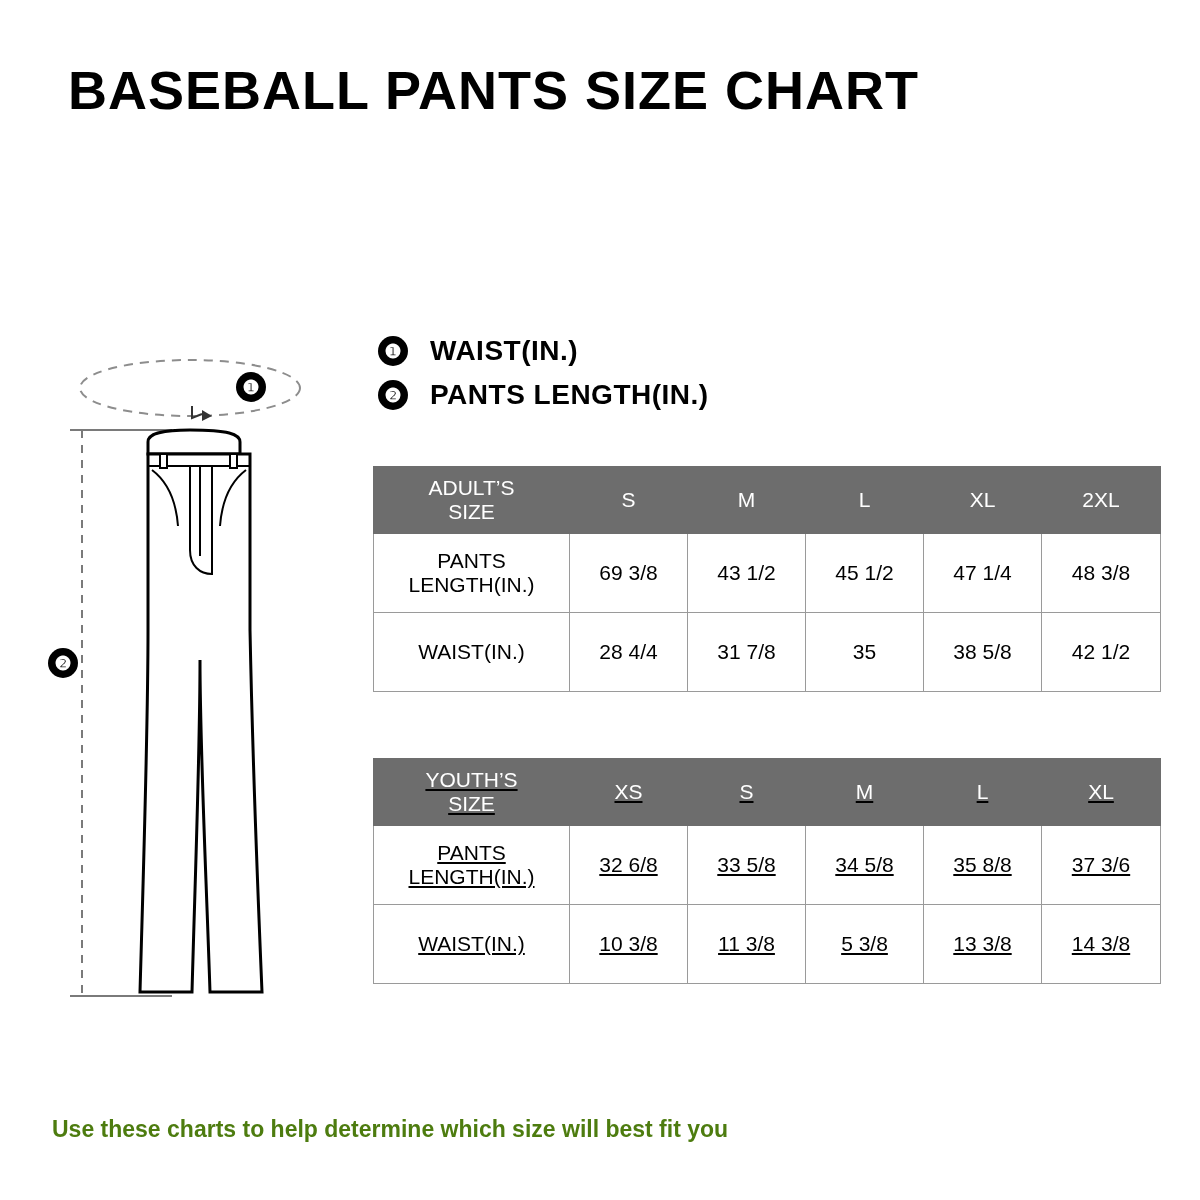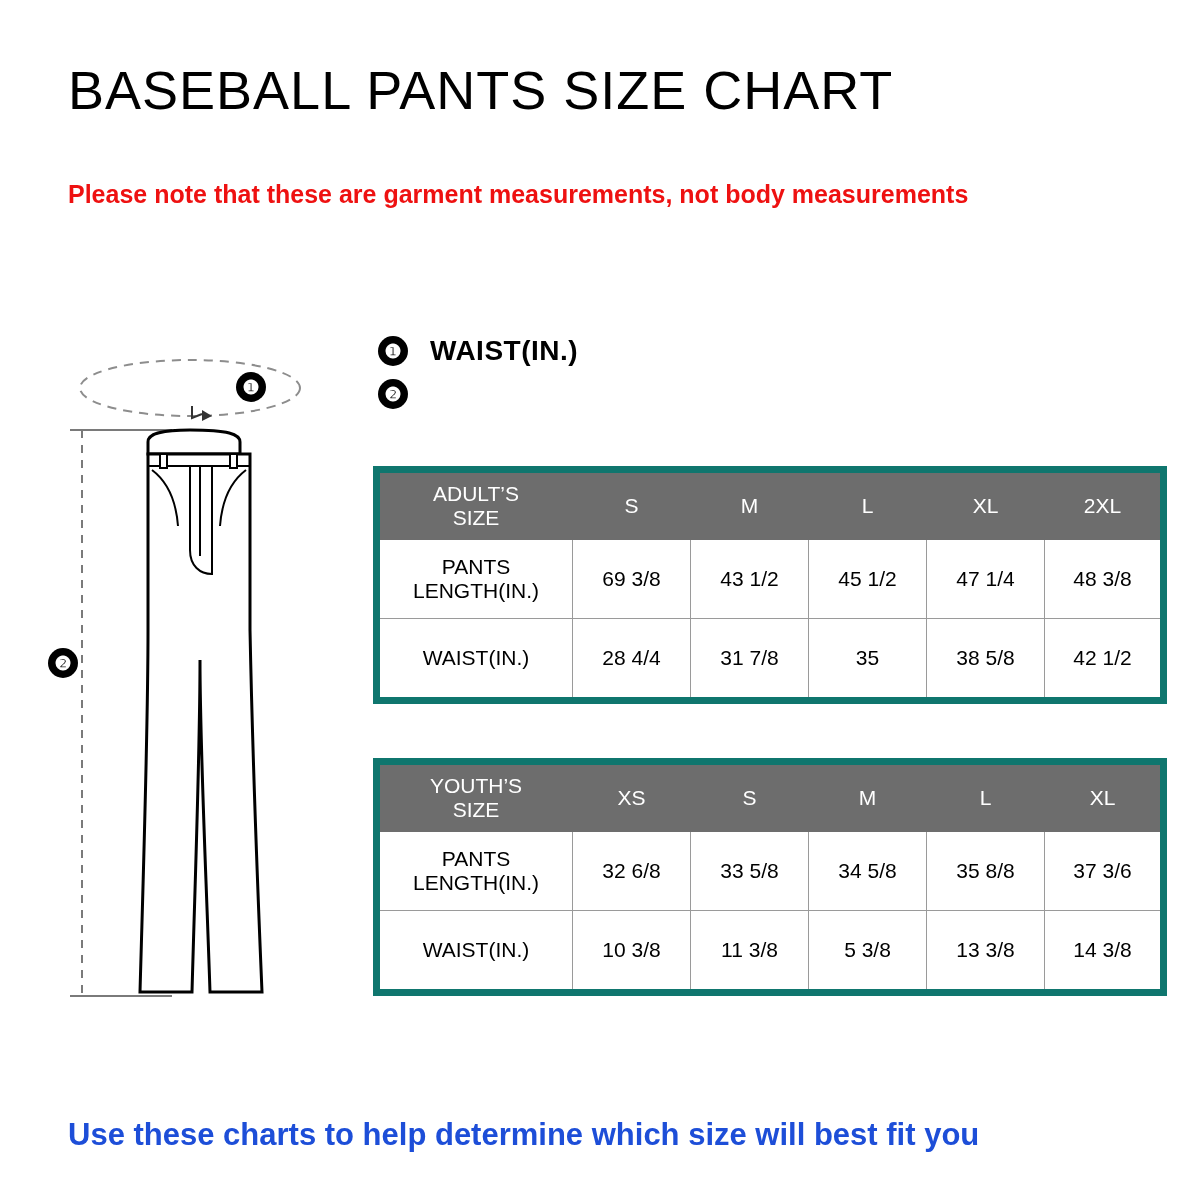--- a/index.html
+++ b/index.html
@@ -18,43 +18,43 @@
   .page {
     position: relative;
     width: 1200px;
     height: 1200px;
   }
   .title {
     position: absolute;
     left: 68px;
     top: 62px;
     font-size: 54px;
-    font-weight: normal;
+    font-weight: bold;
     letter-spacing: 1px;
     color: #000;
     line-height: 1.05;
   }
   .note {
     position: absolute;
     left: 68px;
     top: 178px;
     width: 960px;
     font-size: 25px;
     font-weight: bold;
     color: #ee1111;
     line-height: 1.35;
   }
   .footer-note {
     position: absolute;
-    left: 68px;
+    left: 52px;
     top: 1115px;
     width: 1060px;
-    font-size: 31px;
-    font-weight: bold;
-    color: #1d4ed8;
+    font-size: 23px;
+    font-weight: bold;
+    color: #4d7c0f;
     line-height: 1.3;
   }
 
   
   .legend {
     position: absolute;
     left: 378px;
     top: 335px;
     width: 520px;
   }
@@ -105,21 +105,21 @@
     justify-content: center;
   }
 
   
   table {
     border-collapse: collapse;
     table-layout: fixed;
   }
   .sizetable {
     position: absolute;
-    border: 7px solid #0f766e;
+    border: 1px solid #0f766e;
     padding-left: 38px;
   }
   .sizetable td, .sizetable th {
     border: 1px solid #9a9a9a;
     text-align: center;
     vertical-align: middle;
     font-size: 21px;
     font-weight: normal;
     color: #000;
     padding: 0;
@@ -131,38 +131,38 @@
     font-size: 21px;
     height: 66px;
     border: 1px solid #6d6d6d;
     font-weight: normal;
     line-height: 1.15;
   }
   .rowlabel {
     line-height: 1.15;
   }
   #adult-table { left: 373px; top: 466px; width: 787px; }
-  #youth-table { left: 373px; top: 758px; width: 787px; }
+  #youth-table { left: 373px; top: 758px; width: 787px; text-decoration: underline; }
 </style>
 </head>
 <body>
 
 <div class="page">
 
   <div class="title">BASEBALL PANTS SIZE CHART</div>
 
-  <div class="note">Please note that these are garment measurements, not body measurements</div>
 
   <div class="legend">
     <div class="legend-row">
       <span class="legend-num">❶</span>
       <span class="legend-label">WAIST(IN.)</span>
     </div>
     <div class="legend-row">
       <span class="legend-num">❷</span>
+      <span class="legend-label">PANTS LENGTH(IN.)</span>
     </div>
   </div>
 
   <div class="diagram">
     <svg width="330" height="690" viewBox="0 0 330 690">
 
       <ellipse cx="150" cy="58" rx="110" ry="28" fill="none" stroke="#8d8d8d" stroke-width="2" stroke-dasharray="9,7"></ellipse>
 
       <path d="M152 76 L152 88 L162 84" fill="none" stroke="#333" stroke-width="2"></path>
       <polygon points="162,80 172,86 162,91" fill="#333"></polygon>

